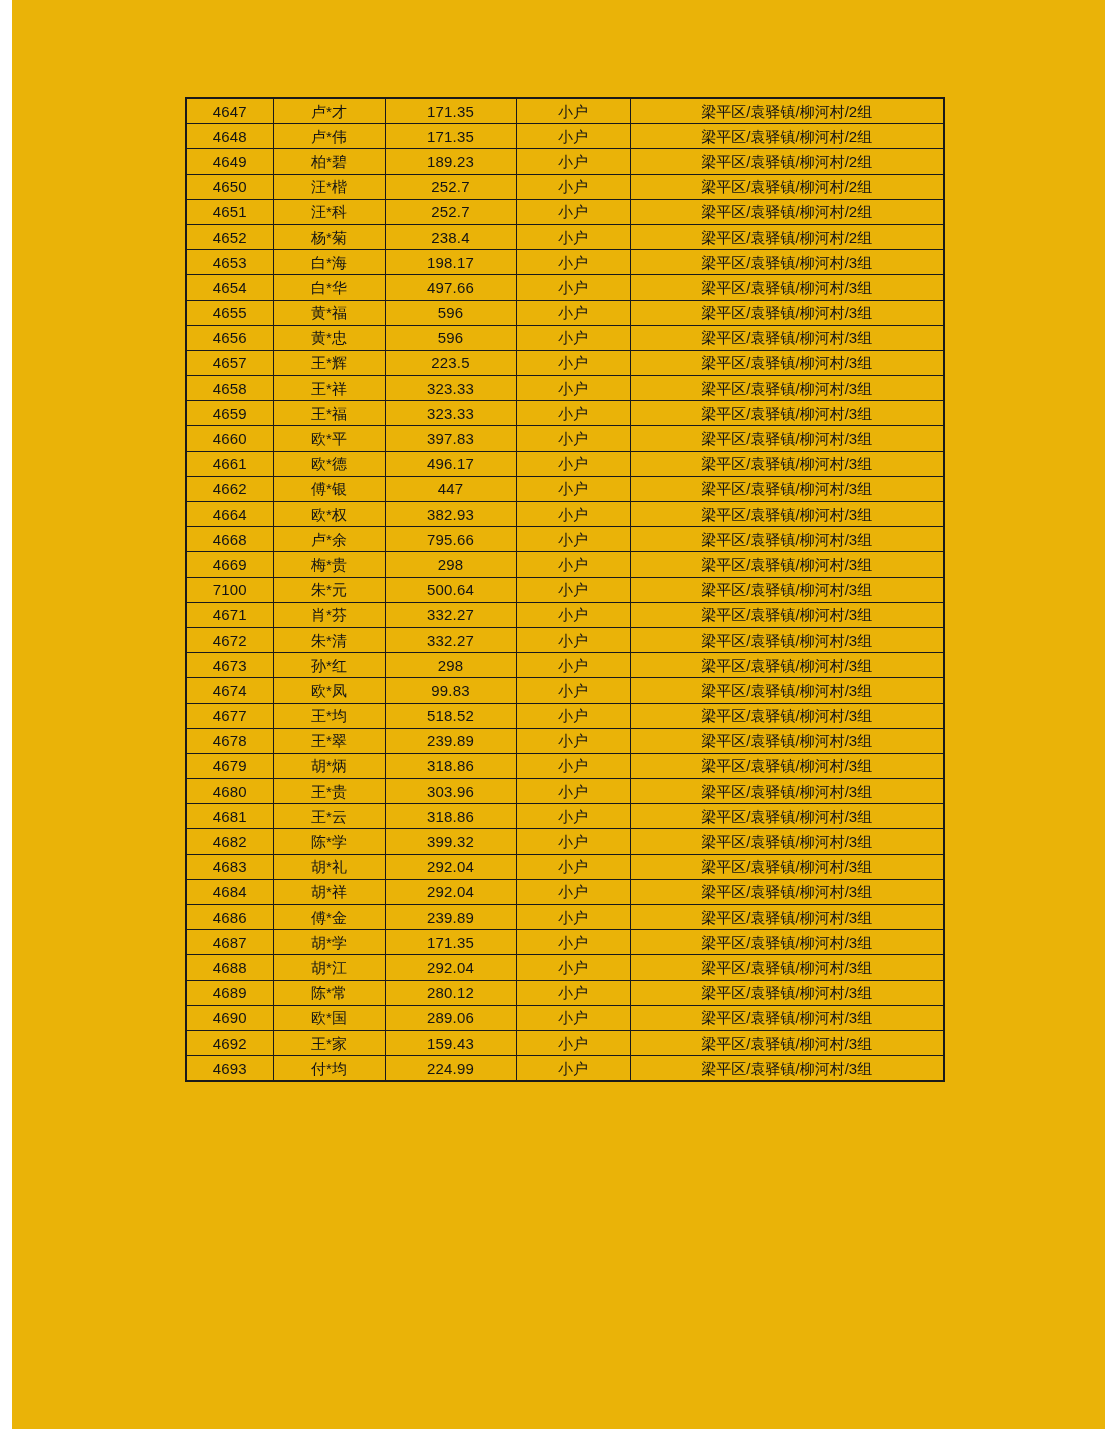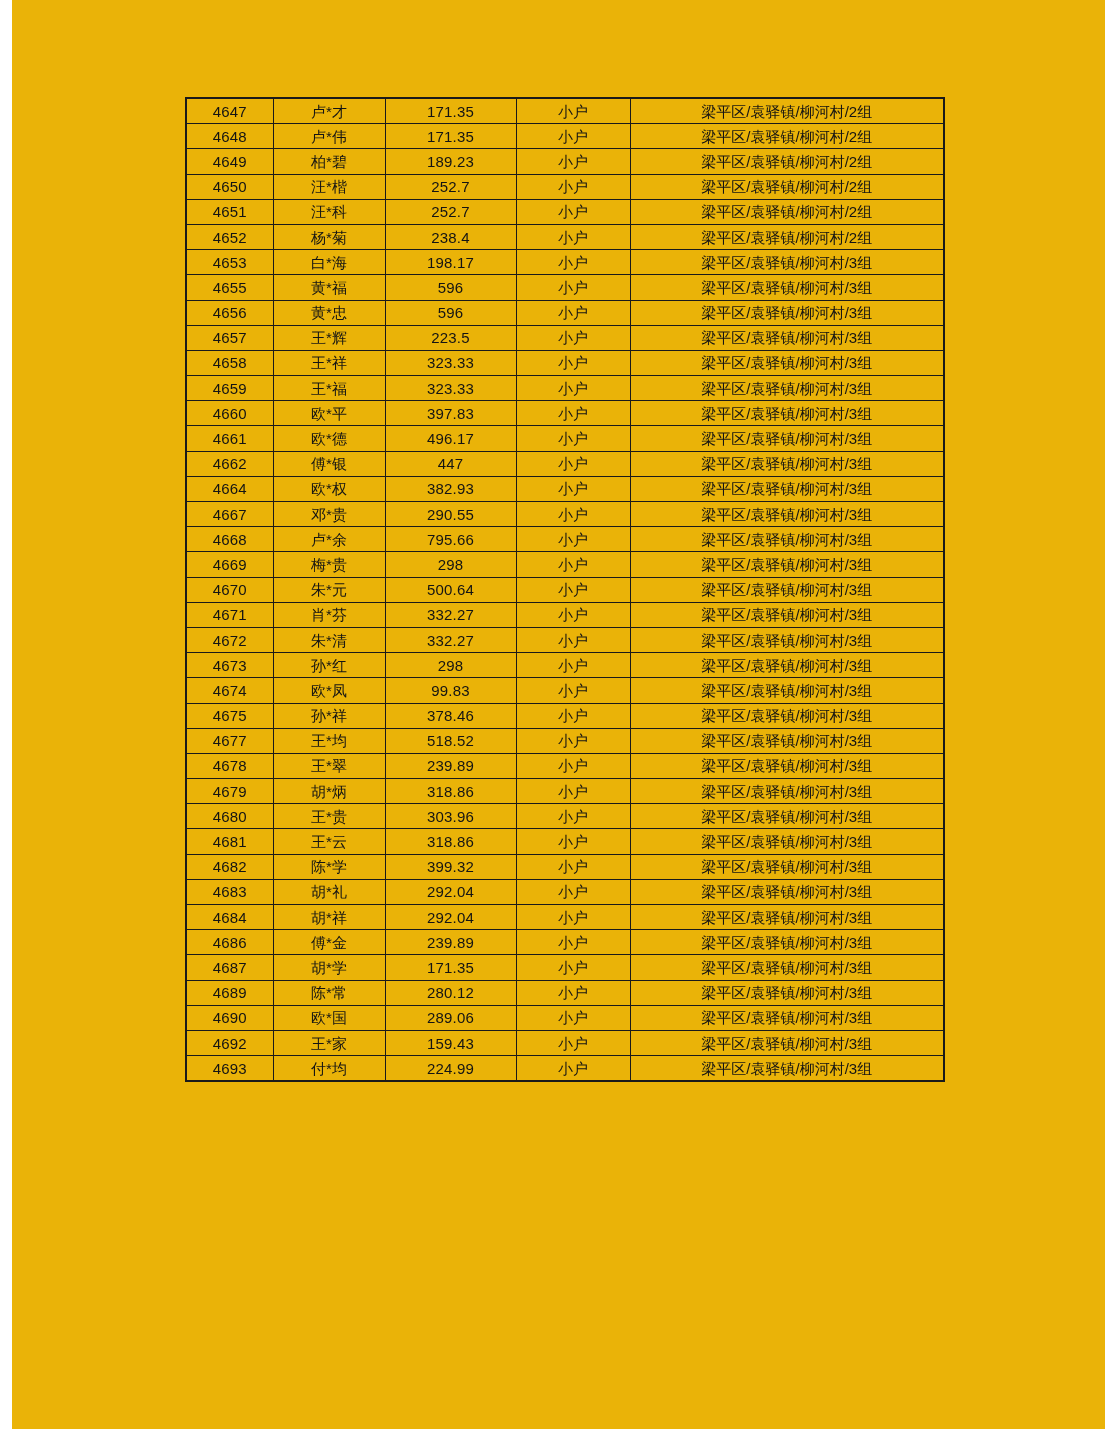--- a/index.html
+++ b/index.html
@@ -103,20 +103,27 @@
     <td class="col-location">梁平区/袁驿镇/柳河村/2组</td>
   </tr>
         <tr>
     <td class="col-id">4653</td>
     <td class="col-name">白*海</td>
     <td class="col-value">198.17</td>
     <td class="col-type">小户</td>
     <td class="col-location">梁平区/袁驿镇/柳河村/3组</td>
   </tr>
         <tr>
+    <td class="col-id">4654</td>
+    <td class="col-name">白*华</td>
+    <td class="col-value">497.66</td>
+    <td class="col-type">小户</td>
+    <td class="col-location">梁平区/袁驿镇/柳河村/3组</td>
+  </tr>
+        <tr>
     <td class="col-id">4655</td>
     <td class="col-name">黄*福</td>
     <td class="col-value">596</td>
     <td class="col-type">小户</td>
     <td class="col-location">梁平区/袁驿镇/柳河村/3组</td>
   </tr>
         <tr>
     <td class="col-id">4656</td>
     <td class="col-name">黄*忠</td>
     <td class="col-value">596</td>
@@ -166,42 +173,35 @@
     <td class="col-location">梁平区/袁驿镇/柳河村/3组</td>
   </tr>
         <tr>
     <td class="col-id">4664</td>
     <td class="col-name">欧*权</td>
     <td class="col-value">382.93</td>
     <td class="col-type">小户</td>
     <td class="col-location">梁平区/袁驿镇/柳河村/3组</td>
   </tr>
         <tr>
-    <td class="col-id">4667</td>
-    <td class="col-name">邓*贵</td>
-    <td class="col-value">290.55</td>
-    <td class="col-type">小户</td>
-    <td class="col-location">梁平区/袁驿镇/柳河村/3组</td>
-  </tr>
-        <tr>
     <td class="col-id">4668</td>
     <td class="col-name">卢*余</td>
     <td class="col-value">795.66</td>
     <td class="col-type">小户</td>
     <td class="col-location">梁平区/袁驿镇/柳河村/3组</td>
   </tr>
         <tr>
     <td class="col-id">4669</td>
     <td class="col-name">梅*贵</td>
     <td class="col-value">298</td>
     <td class="col-type">小户</td>
     <td class="col-location">梁平区/袁驿镇/柳河村/3组</td>
   </tr>
         <tr>
-    <td class="col-id">4670</td>
+    <td class="col-id">7100</td>
     <td class="col-name">朱*元</td>
     <td class="col-value">500.64</td>
     <td class="col-type">小户</td>
     <td class="col-location">梁平区/袁驿镇/柳河村/3组</td>
   </tr>
         <tr>
     <td class="col-id">4671</td>
     <td class="col-name">肖*芬</td>
     <td class="col-value">332.27</td>
     <td class="col-type">小户</td>
@@ -222,27 +222,20 @@
     <td class="col-location">梁平区/袁驿镇/柳河村/3组</td>
   </tr>
         <tr>
     <td class="col-id">4674</td>
     <td class="col-name">欧*凤</td>
     <td class="col-value">99.83</td>
     <td class="col-type">小户</td>
     <td class="col-location">梁平区/袁驿镇/柳河村/3组</td>
   </tr>
         <tr>
-    <td class="col-id">4675</td>
-    <td class="col-name">孙*祥</td>
-    <td class="col-value">378.46</td>
-    <td class="col-type">小户</td>
-    <td class="col-location">梁平区/袁驿镇/柳河村/3组</td>
-  </tr>
-        <tr>
     <td class="col-id">4677</td>
     <td class="col-name">王*均</td>
     <td class="col-value">518.52</td>
     <td class="col-type">小户</td>
     <td class="col-location">梁平区/袁驿镇/柳河村/3组</td>
   </tr>
         <tr>
     <td class="col-id">4678</td>
     <td class="col-name">王*翠</td>
     <td class="col-value">239.89</td>
@@ -295,20 +288,27 @@
     <td class="col-id">4686</td>
     <td class="col-name">傅*金</td>
     <td class="col-value">239.89</td>
     <td class="col-type">小户</td>
     <td class="col-location">梁平区/袁驿镇/柳河村/3组</td>
   </tr>
         <tr>
     <td class="col-id">4687</td>
     <td class="col-name">胡*学</td>
     <td class="col-value">171.35</td>
+    <td class="col-type">小户</td>
+    <td class="col-location">梁平区/袁驿镇/柳河村/3组</td>
+  </tr>
+        <tr>
+    <td class="col-id">4688</td>
+    <td class="col-name">胡*江</td>
+    <td class="col-value">292.04</td>
     <td class="col-type">小户</td>
     <td class="col-location">梁平区/袁驿镇/柳河村/3组</td>
   </tr>
         <tr>
     <td class="col-id">4689</td>
     <td class="col-name">陈*常</td>
     <td class="col-value">280.12</td>
     <td class="col-type">小户</td>
     <td class="col-location">梁平区/袁驿镇/柳河村/3组</td>
   </tr>

